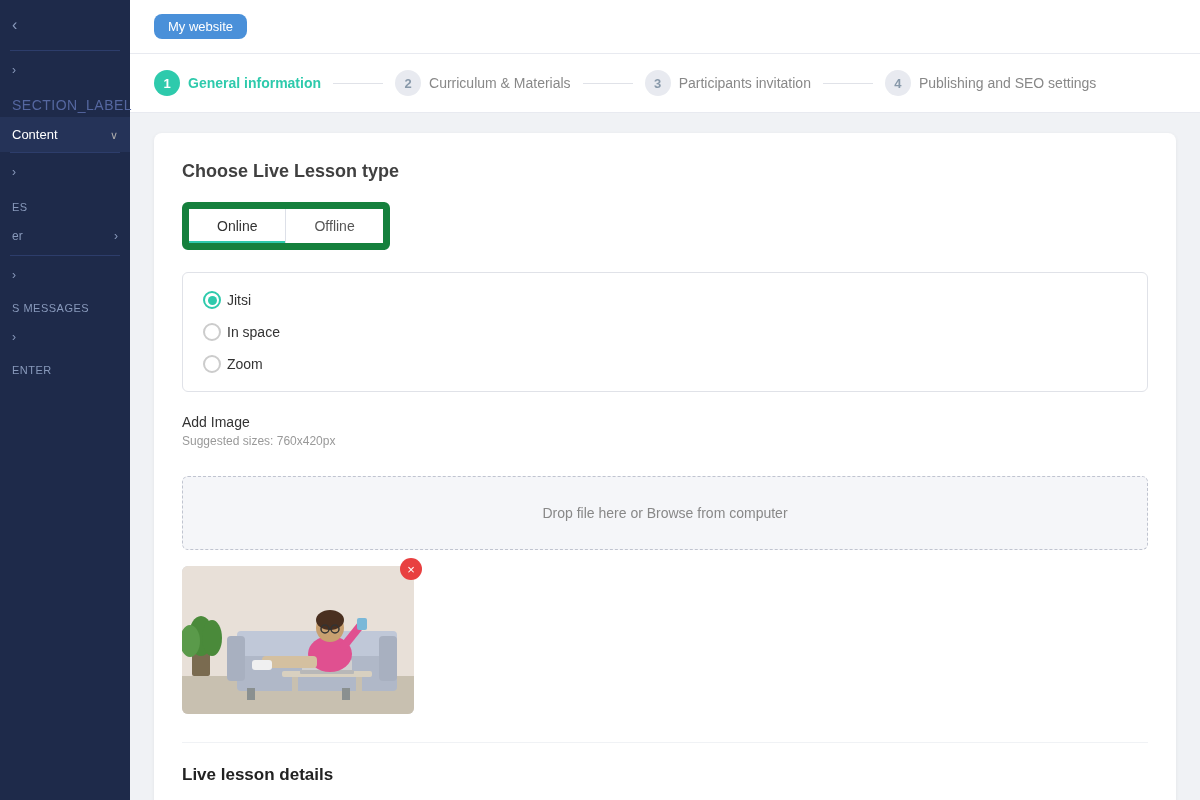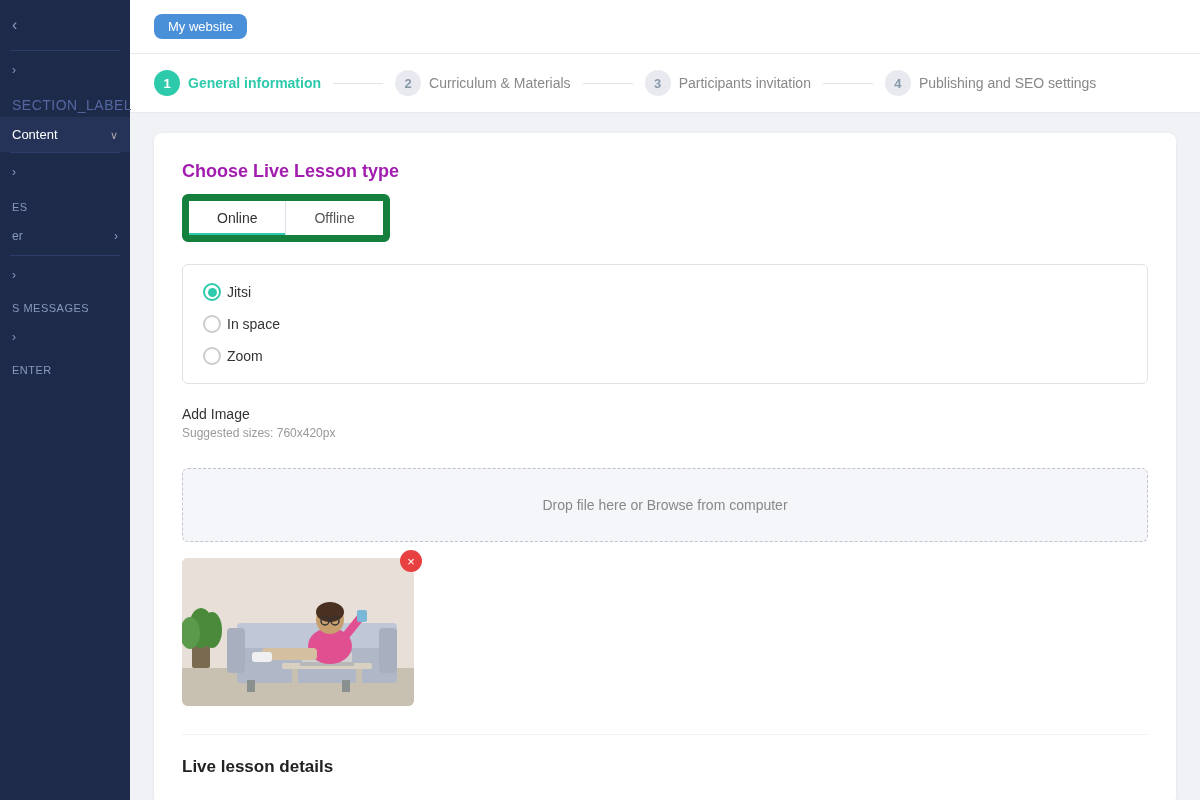--- a/index.html
+++ b/index.html
@@ -145,22 +145,22 @@
     .card {
       background: #fff;
       border-radius: 8px;
       padding: 28px;
       box-shadow: 0 1px 4px rgba(0,0,0,0.06);
     }
 
     .card-title {
       font-size: 18px;
       font-weight: 600;
-      color: #a21caf;
-      margin-bottom: 12px;
+      color: #404040;
+      margin-bottom: 20px;
     }
 
     
     .tab-group {
       display: flex;
       border: 7px solid #15803d;
       border-radius: 6px;
       overflow: hidden;
       width: fit-content;
       margin-bottom: 22px;

